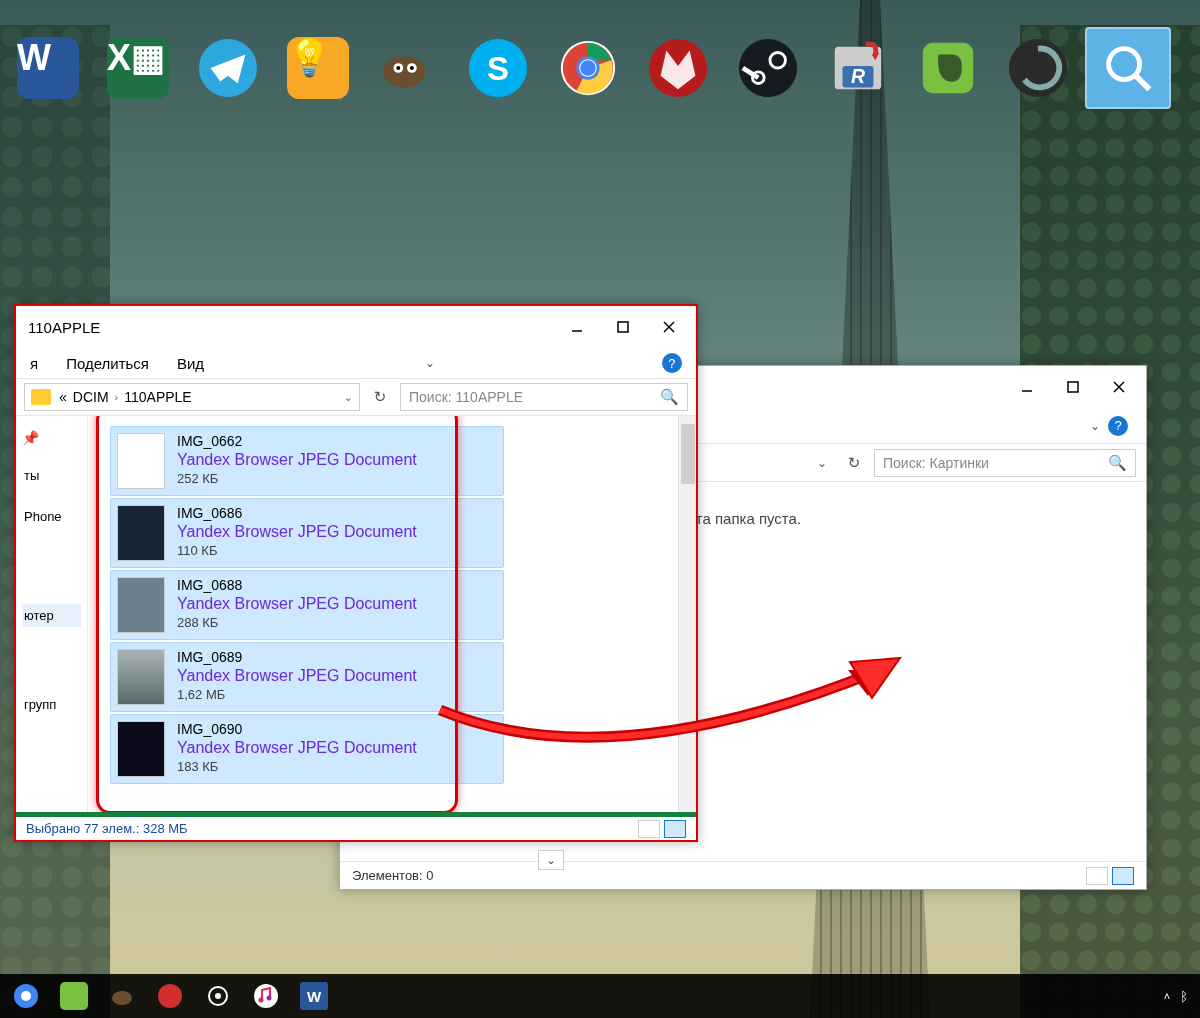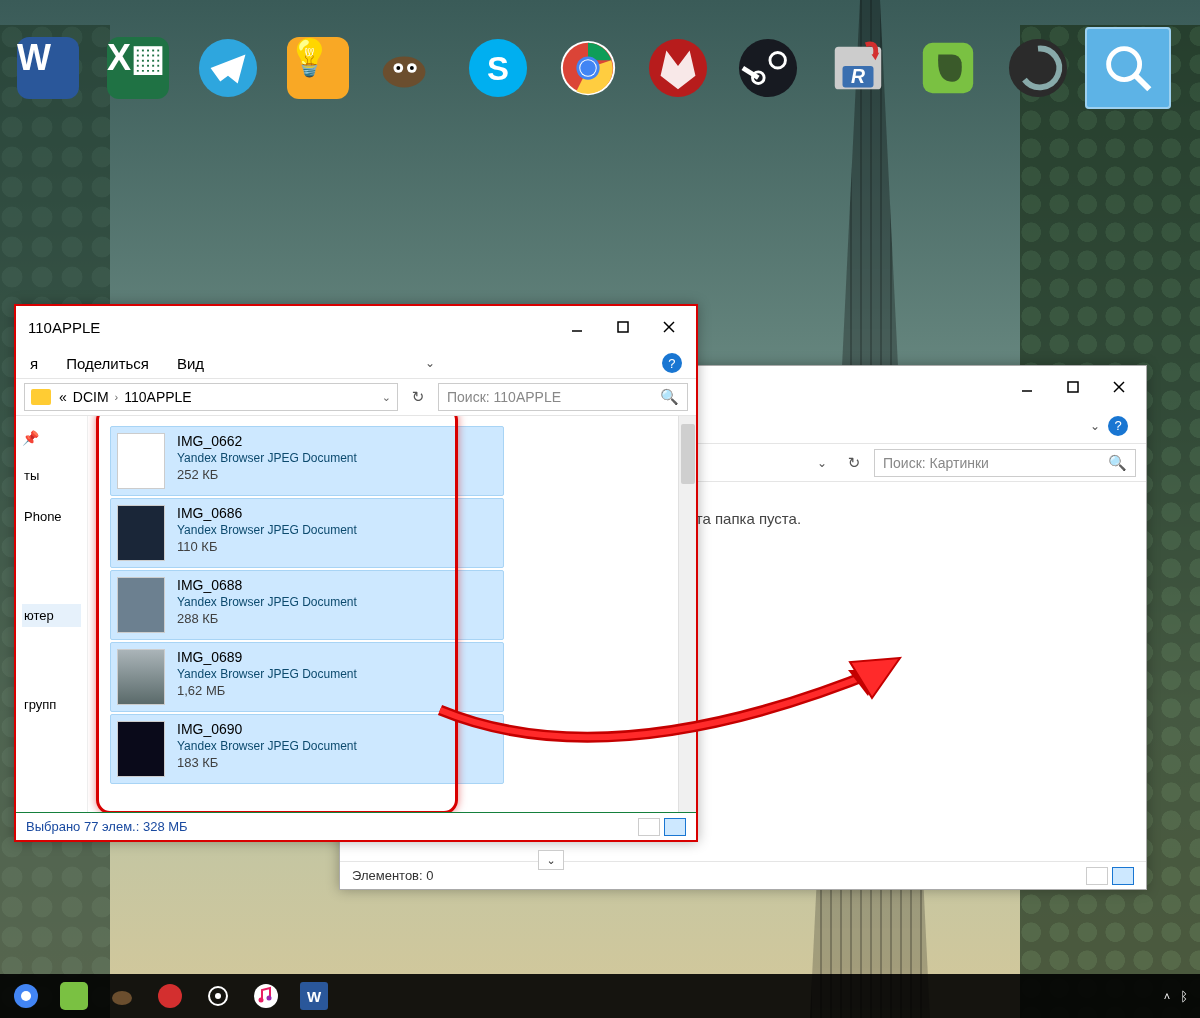--- a/index.html
+++ b/index.html
@@ -74,21 +74,21 @@
     border-top:1px solid #e5e5e5; border-bottom:1px solid #e5e5e5;
   }
   .addr-path {
     flex:1; height:28px; border:1px solid #ccc; display:flex; align-items:center; gap:6px;
     padding:0 6px; font-size:14px; color:#000; background:#fff;
   }
   .addr-path .arrow { color:#666; font-size:11px; }
   .addr-path .folder-icn { width:20px; height:16px; background:#ffcc33; border-radius:2px; margin-right:2px; }
   .addr-refresh { width:28px; height:28px; display:flex; align-items:center; justify-content:center; border:1px solid transparent; color:#555; font-size:15px; }
   .search-box {
-    width:250px; height:28px; border:1px solid #ccc; display:flex; align-items:center; padding:0 8px;
+    width:288px; height:28px; border:1px solid #ccc; display:flex; align-items:center; padding:0 8px;
     font-size:14px; color:#888; background:#fff;
   }
   .search-box .mag { margin-left:auto; font-size:15px; color:#555; }
 
   .body-area { flex:1; display:flex; position:relative; overflow:hidden; }
   .nav-col {
     width:72px; border-right:1px solid #eee; display:flex; flex-direction:column; gap:18px;
     padding:14px 6px; font-size:13px; color:#000; background:#fff;
   }
   .nav-col .pin { color:#555; font-size:14px; }
@@ -108,31 +108,31 @@
     display:flex; gap:12px; padding:6px 8px 6px 6px; border-radius:2px;
     background:#cde8ff; margin-bottom:2px; border:1px solid #a8d4f5;
   }
   .thumb { width:48px; height:56px; background:#fff; border:1px solid #ccc; flex:none; }
   .thumb.dark { background:#1a2638; }
   .thumb.gray { background:#6c8090; }
   .thumb.black { background:#0a0a1a; }
   .thumb.misty { background:linear-gradient(#aab4b8,#5a6a6a); }
   .file-meta { flex:1; display:flex; flex-direction:column; gap:2px; font-size:14px; }
   .file-meta .fname { color:#000; }
-  .file-meta .ftype { color:#0c4a6e; font-size:12px; }
+  .file-meta .ftype { color:#6d28d9; font-size:16px; }
   .file-meta .fsize { color:#404040; font-size:13px; }
 
   .scrollbar-v {
     position:absolute; right:0; top:0; width:18px; height:100%;
     background:#f0f0f0; border-left:1px solid #e0e0e0;
   }
   .scrollbar-v .thumb-sb { position:absolute; left:2px; width:14px; background:#cfcfcf; border-radius:2px; }
 
   .statusbar {
-    height:28px; border-top:1px solid #15803d; display:flex; align-items:center;
+    height:28px; border-top:5px solid #15803d; display:flex; align-items:center;
     padding:0 10px; font-size:13px; color:#1a4aa0;
   }
   .statusbar .viewbtns { margin-left:auto; display:flex; gap:4px; }
   .viewbtn { width:22px; height:18px; border:1px solid #ccc; background:#fff; }
   .viewbtn.active { border-color:#1976d2; background:#cde8ff; }
 
   
   .win2 .titlebar { background:#fff; }
   .win2 .contextual-tab {
     position:absolute; top:0; left:358px; height:28px; padding:0 12px;

